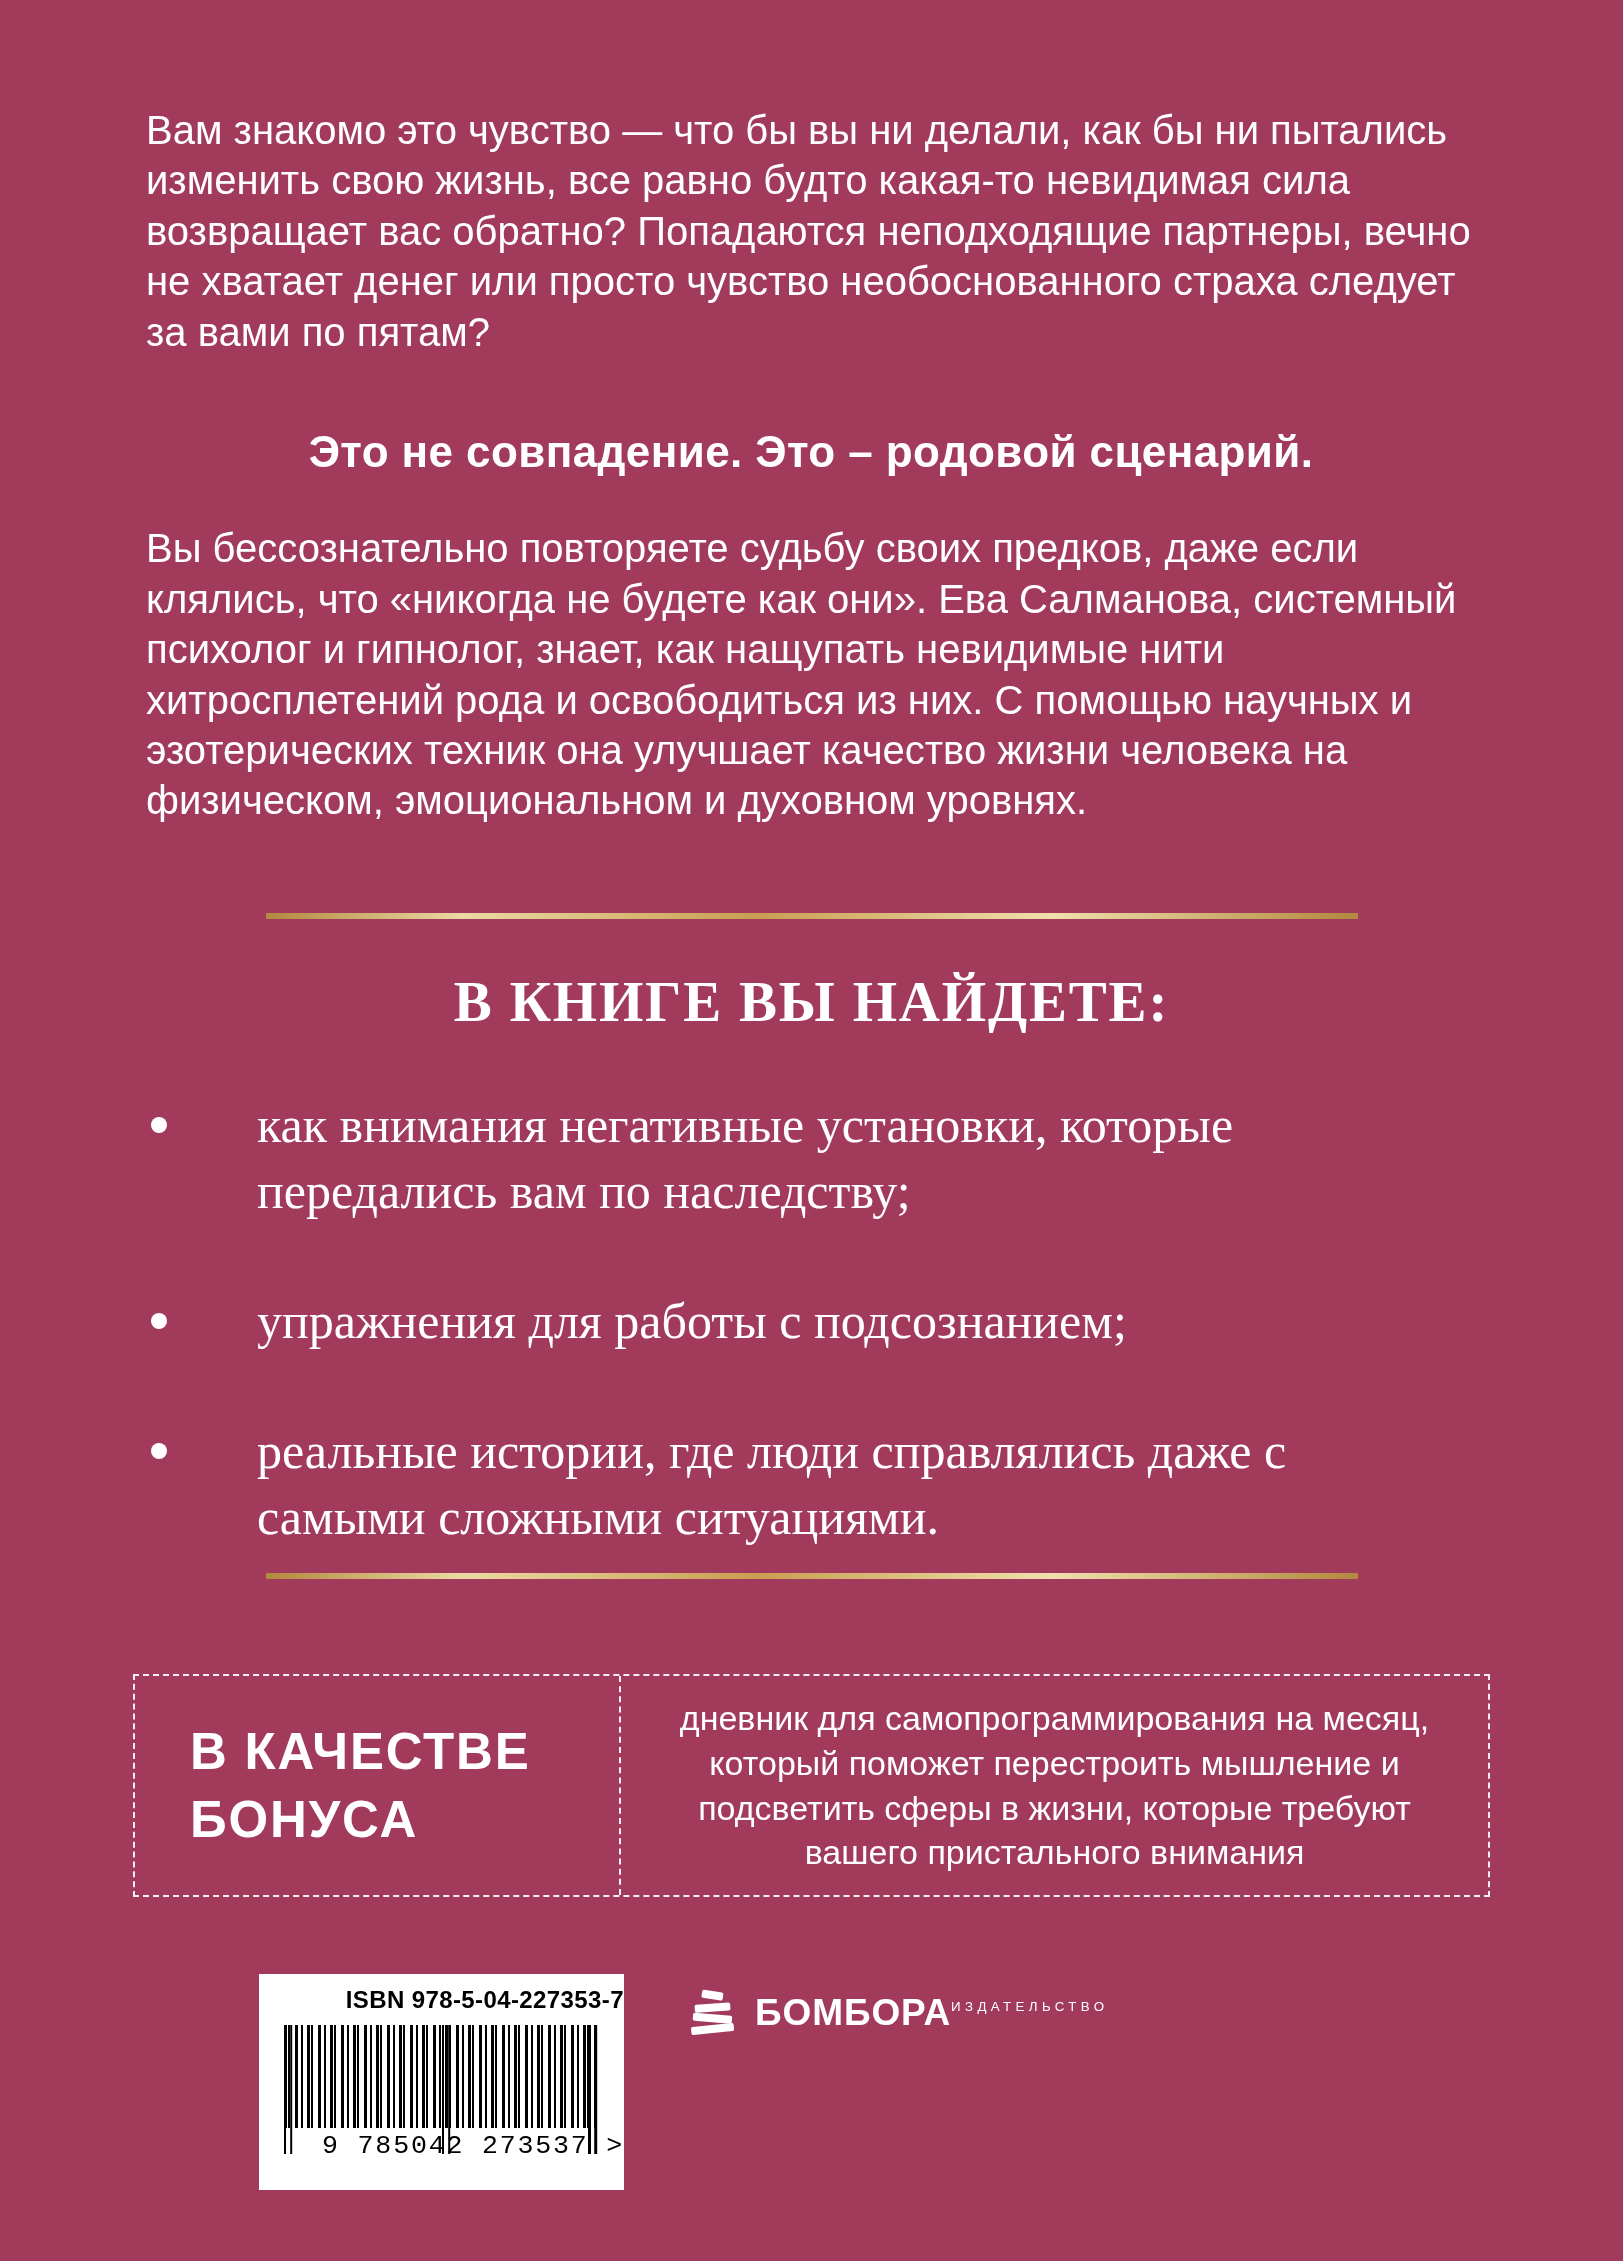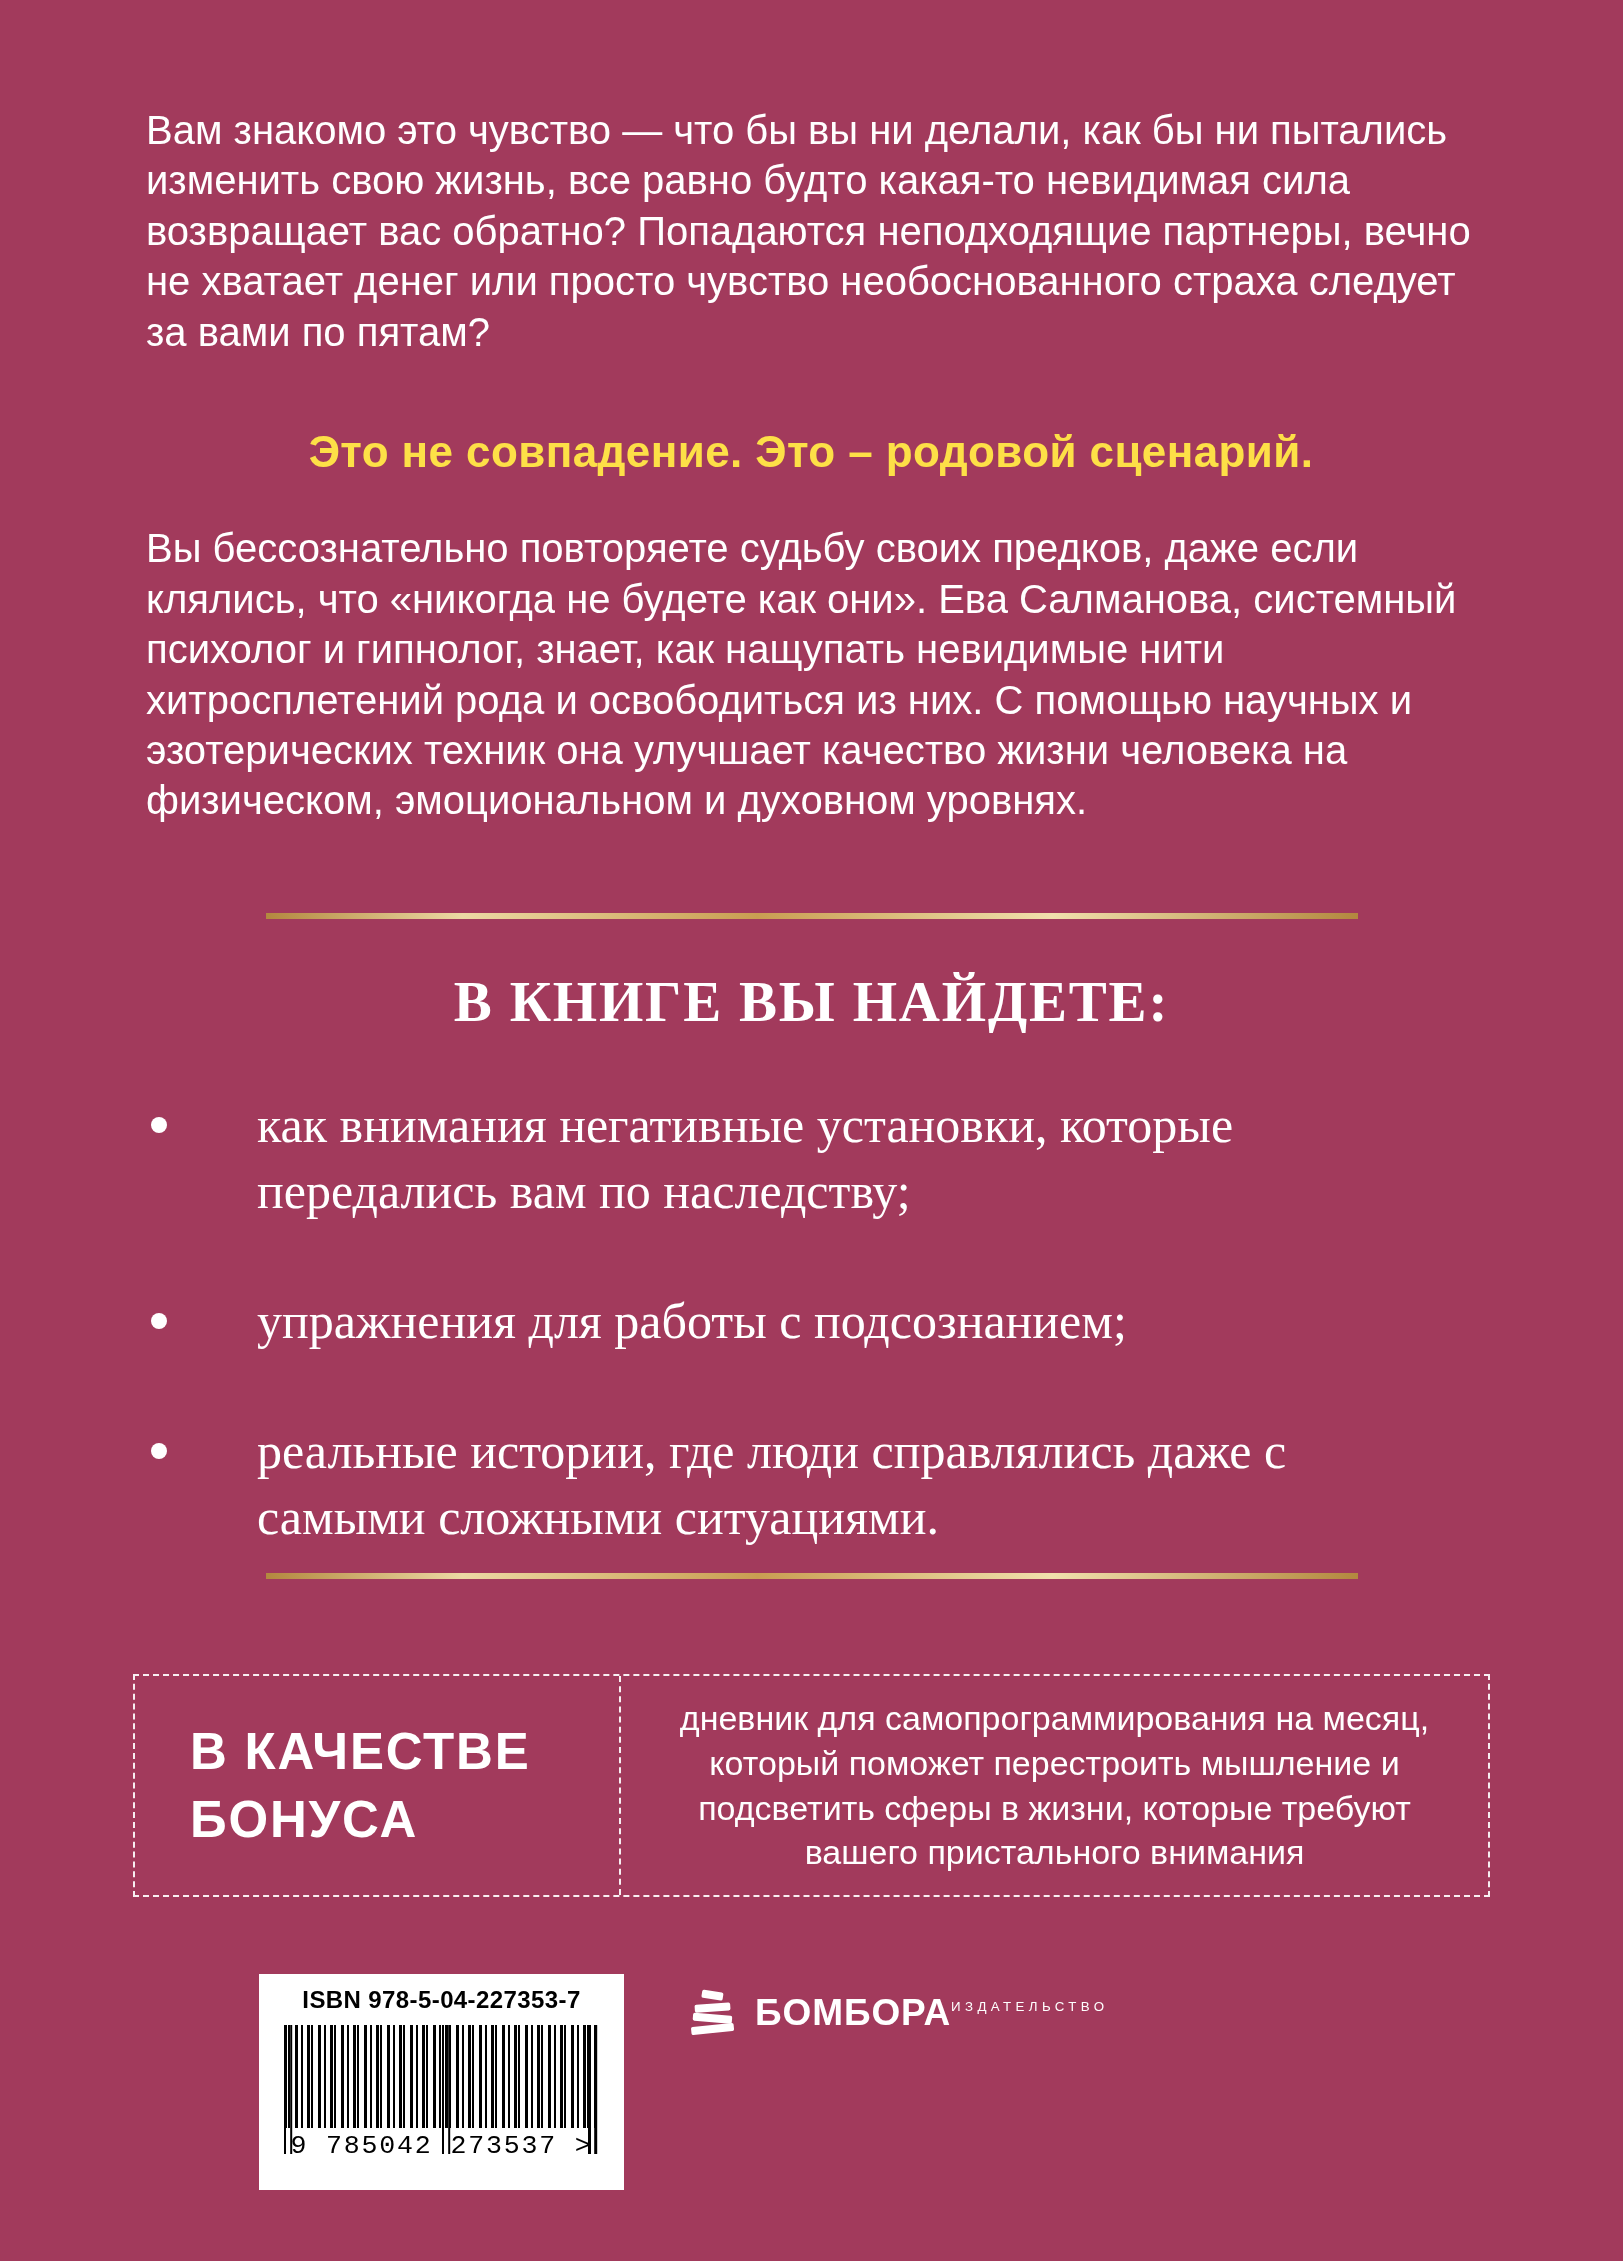--- a/index.html
+++ b/index.html
@@ -22,21 +22,21 @@
     width: 1330px;
     font-size: 40px;
     line-height: 1.26;
   }
   .intro p { margin: 0; }
   .tagline {
     margin: 67px 0 44px 0 !important;
     text-align: center;
     font-weight: bold;
     font-size: 44px;
-    color: #fde047;
+    color: #ffffff;
     letter-spacing: 0.4px;
   }
 
   
   .gold-line {
     position: absolute;
     left: 266px;
     width: 1092px;
     height: 6.2px;
     background: linear-gradient(90deg,#b3883f 0%, #ecd9a4 18%, #c99e52 45%, #f0e0ad 72%, #b3883f 100%);
@@ -124,21 +124,21 @@
   
   .isbn-box {
     position: absolute;
     left: 259px;
     top: 1974px;
     width: 365px;
     height: 216px;
     background: #ffffff;
     color: #000000;
     box-sizing: border-box;
-    text-align: center;
+    text-align: right;
     padding-top: 12.4px;
   }
   .isbn {
     font-size: 24px;
     font-weight: bold;
     letter-spacing: 0.4px;
   }
   .bars {
     position: relative;
     width: 316px;

